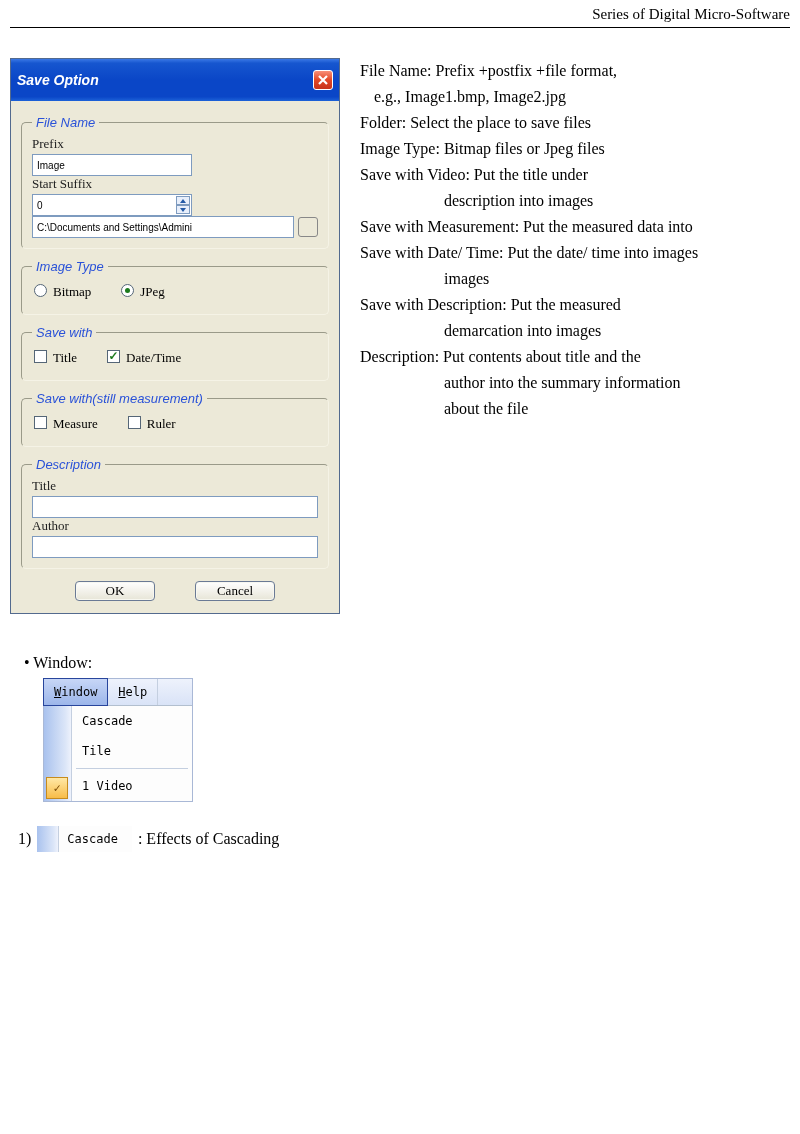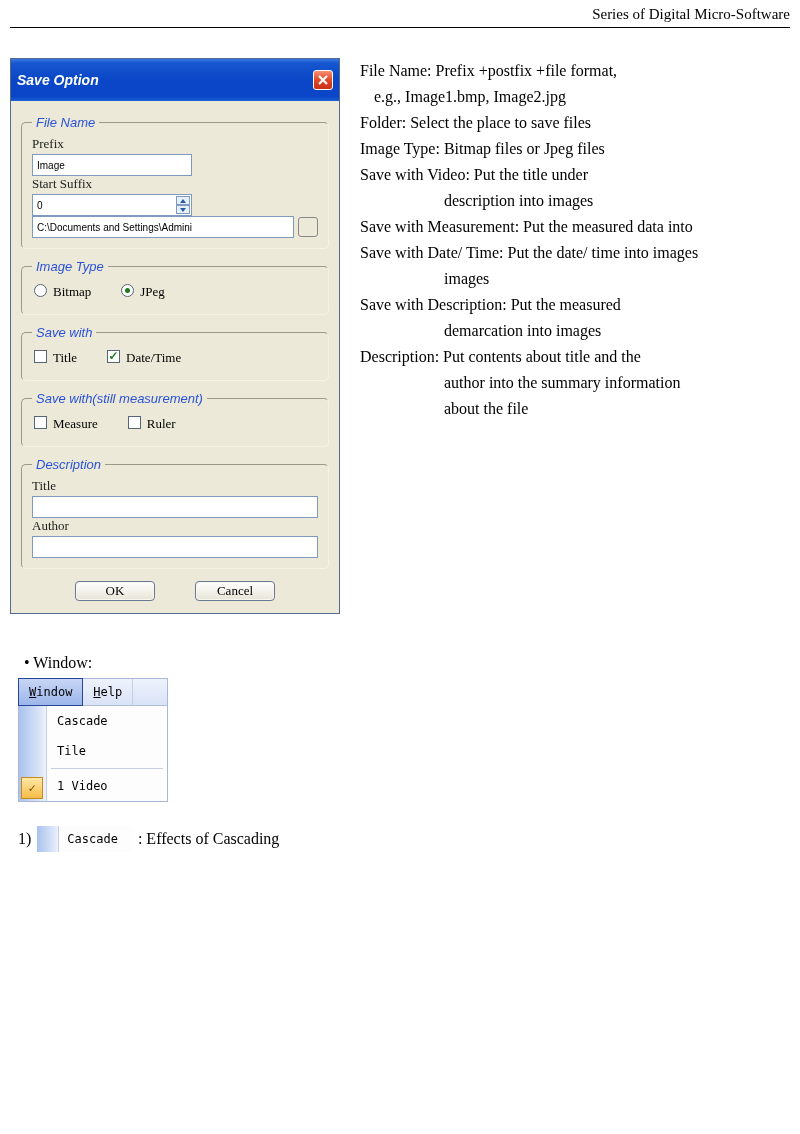--- a/index.html
+++ b/index.html
@@ -148,20 +148,21 @@
     font-family: "Times New Roman", serif;
     font-size: 16px;
   }
   .menu-shot {
     width: 150px;
     border: 1px solid #a9b8d6;
     font-family: "Verdana", "Tahoma", monospace;
     font-size: 12px;
     margin-top: 6px;
     background: #fdfdfd;
+    margin-left: 25px;
   }
   .menubar {
     display: flex;
     background: linear-gradient(to bottom, #eef2fc, #d9e3f7);
     border-bottom: 1px solid #b2bfcf;
   }
   .menubar-item {
     padding: 6px 10px;
     border-right: 1px solid #c4cfe0;
     cursor: pointer;

